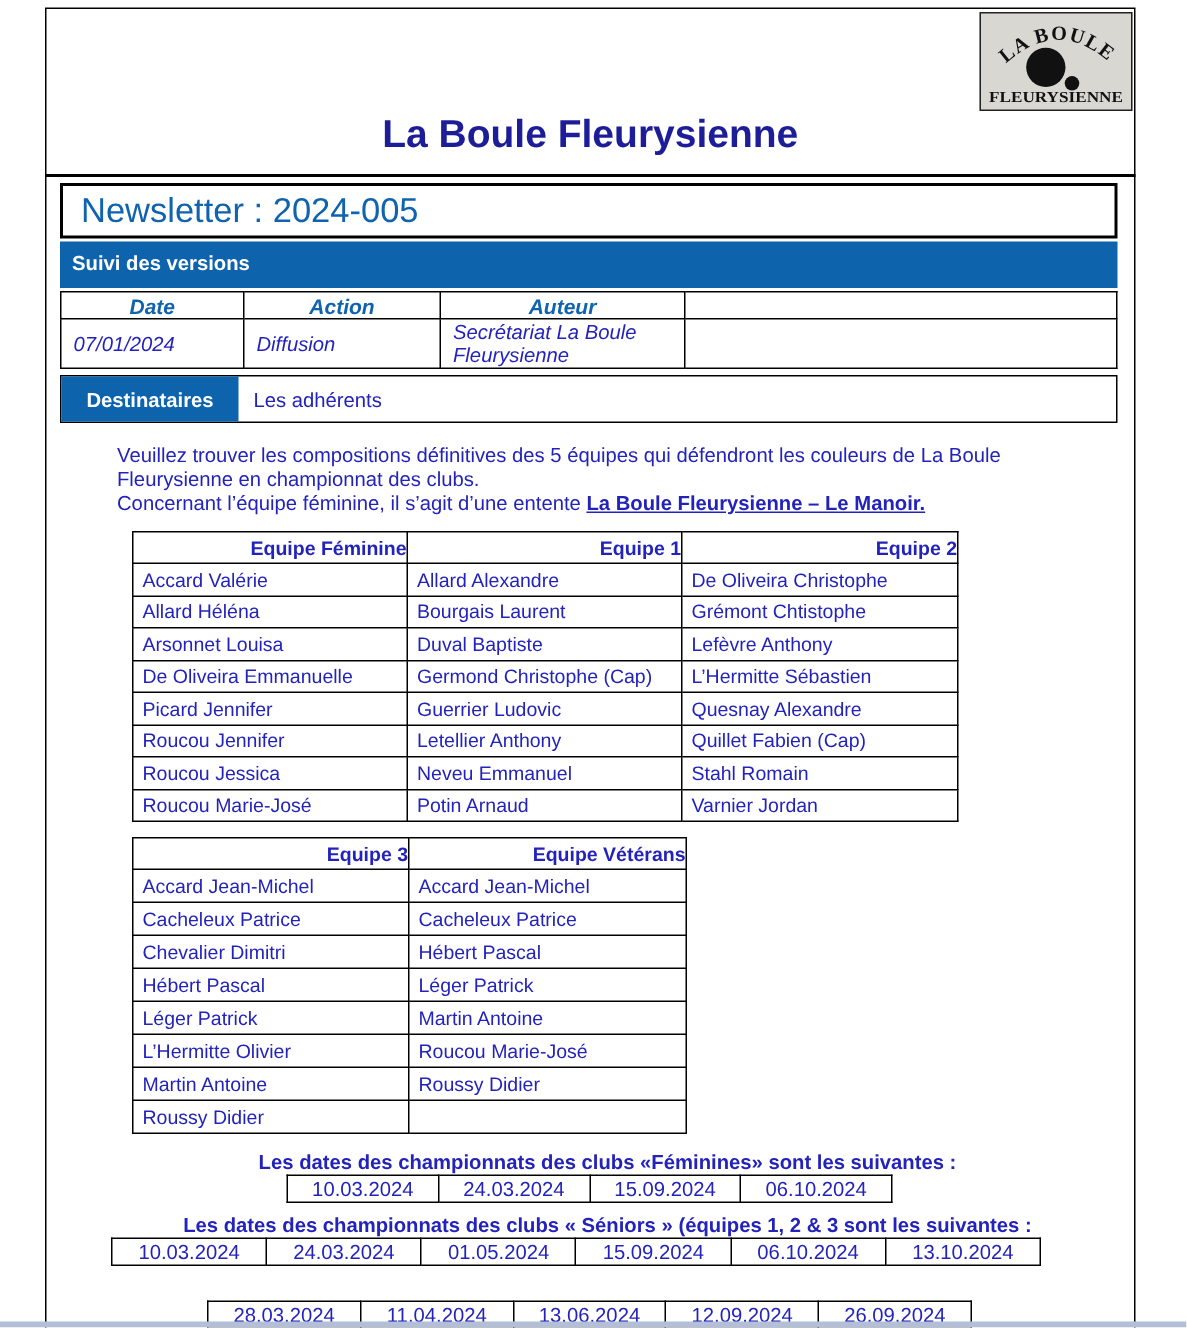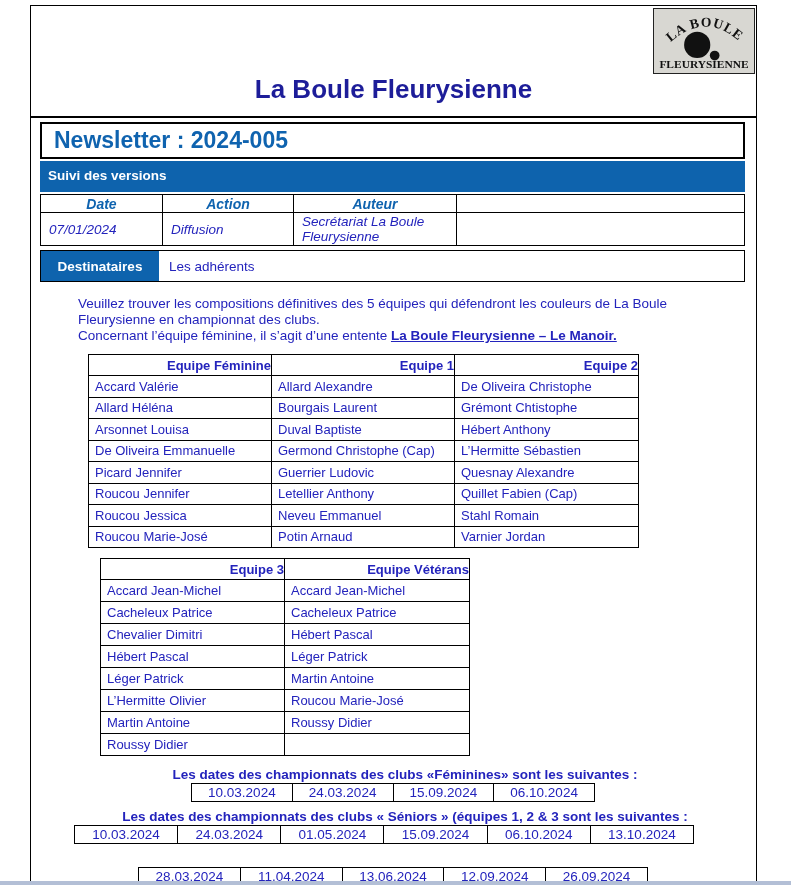--- a/index.html
+++ b/index.html
@@ -19,42 +19,42 @@
   .header-rule{left:30px;top:116px;width:727px;border-top:2px solid #000;}
 
   
   .logo{left:653px;top:8px;width:102px;height:66px;background:#d8d7d2;border:1px solid #222;}
   .logo svg{display:block;width:100%;height:100%;}
   .logo text, .logo textPath{font-family:"Liberation Serif","DejaVu Serif",serif;font-weight:bold;fill:#111;}
 
   .doc-title{left:30px;top:74px;width:727px;text-align:center;font-size:26px;font-weight:bold;color:var(--title-navy);}
 
   .newsletter-box{left:40px;top:122px;width:705px;height:37px;border:2px solid #000;
-                  font-size:23px;font-weight:bold;color:var(--head-blue);padding:3px 0 0 12px;}
+                  font-size:23px;font-weight:normal;color:var(--head-blue);padding:3px 0 0 12px;}
   .suivi-bar{left:40px;top:161px;width:705px;height:31px;background:var(--bar-blue);color:#fff;
              font-size:13.5px;font-weight:bold;padding:7px 0 0 8px;}
 
   table{border-collapse:collapse;table-layout:fixed;}
   td{border:1.5px solid #000;overflow:hidden;}
 
   .versions{left:40px;top:194px;width:705px;}
   .versions td{color:var(--doc-blue);font-size:13.5px;padding-left:8px;vertical-align:middle;font-style:italic;}
   .versions .vh td{height:18px;color:var(--head-blue);font-weight:bold;text-align:center;padding:0;font-size:14px;}
   .versions .vd td{height:33px;}
 
   .dest{left:40px;top:250px;width:705px;height:32px;border:1.5px solid #000;display:flex;}
   .dest-label{width:118px;background:var(--bar-blue);color:#fff;font-weight:bold;font-size:13.5px;
               display:flex;align-items:center;justify-content:center;}
   .dest-value{flex:1;color:var(--doc-blue);font-size:13.5px;display:flex;align-items:center;padding-left:10px;}
 
   .intro{left:78px;top:296px;width:667px;font-size:13.5px;line-height:16px;color:var(--doc-blue);}
   .intro .strong{font-weight:bold;text-decoration:underline;}
 
   .teams1{left:88px;top:354px;width:550px;}
-  .teams2{left:100px;top:558px;width:369px;}
+  .teams2{left:88px;top:558px;width:369px;}
   .teams1 td,.teams2 td{height:21.5px;font-size:13px;color:var(--doc-blue);padding:0 0 0 6px;vertical-align:middle;}
   .teams2 td{height:22px;}
   .teams1 .th td,.teams2 .th td{font-weight:bold;text-align:right;padding:0;height:21px;}
   td.cap{font-weight:normal;}
 
   .champ-heading{left:30px;width:750px;text-align:center;font-size:13.5px;font-weight:bold;color:var(--doc-blue);}
   .ch1{top:767px;} .ch2{top:809px;} .ch3{top:853px;}
   .dates td{height:18px;font-size:13.5px;color:var(--doc-blue);text-align:center;vertical-align:middle;}
   .dt1{left:191px;top:783px;width:404px;}
   .dt2{left:74px;top:825px;width:620px;}
@@ -140,21 +140,21 @@
       <td>De Oliveira Christophe</td>
     </tr>
     <tr>
       <td>Allard Héléna</td>
       <td>Bourgais Laurent</td>
       <td>Grémont Chtistophe</td>
     </tr>
     <tr>
       <td>Arsonnet Louisa</td>
       <td>Duval Baptiste</td>
-      <td>Hébert Anthony</td>
+      <td>Lefèvre Anthony</td>
     </tr>
     <tr>
       <td>De Oliveira Emmanuelle</td>
       <td class="cap">Germond Christophe (Cap)</td>
       <td>L’Hermitte Sébastien</td>
     </tr>
     <tr>
       <td>Picard Jennifer</td>
       <td>Guerrier Ludovic</td>
       <td>Quesnay Alexandre</td>

